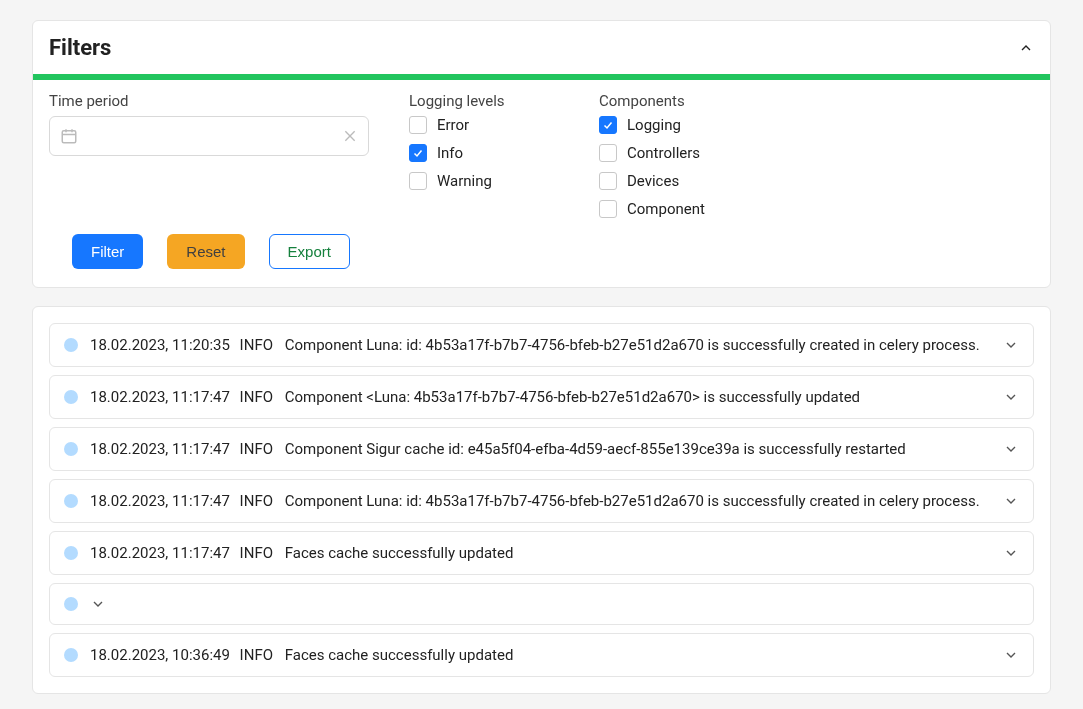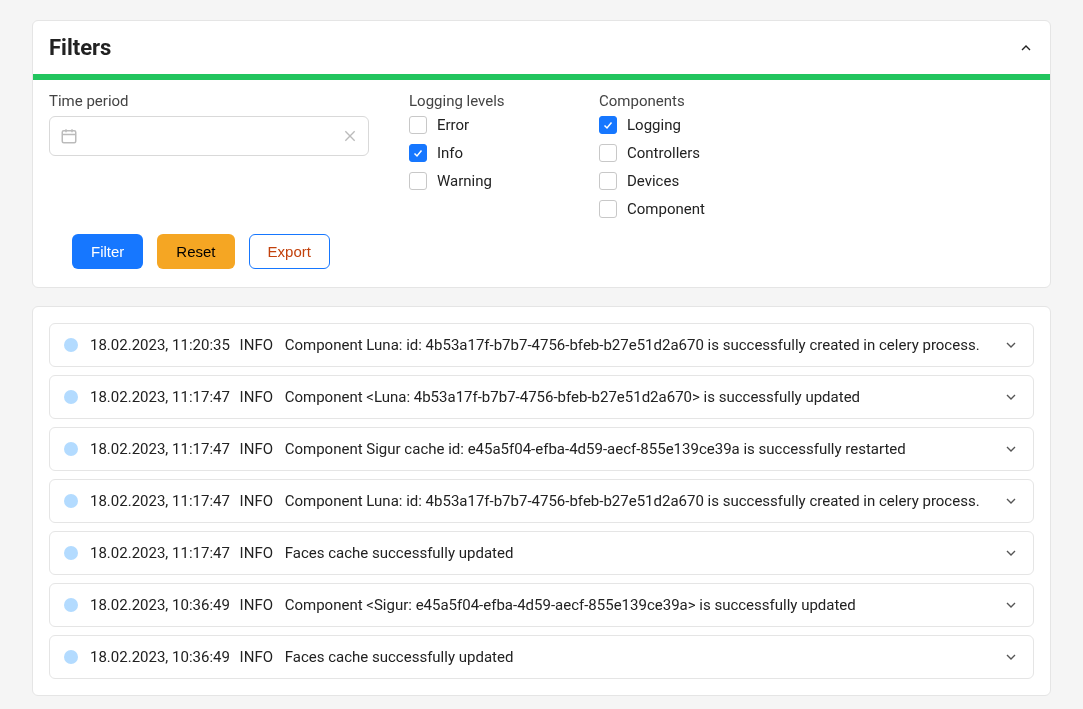--- a/index.html
+++ b/index.html
@@ -101,33 +101,33 @@
     flex-shrink: 0;
   }
   .chk-box.checked {
     background: #1677ff;
     border-color: #1677ff;
   }
   .chk-box.checked svg { display: block; }
   .chk-box svg { display: none; width: 12px; height: 12px; }
   .btn-row {
     display: flex;
-    gap: 14px;
+    gap: 24px;
     padding-left: 23px;
   }
   .btn {
     padding: 8px 18px;
     border-radius: 6px;
     font-size: 15px;
     border: 1px solid transparent;
     cursor: pointer;
   }
   .btn-primary { background: #1677ff; color: #fff; }
-  .btn-warning { background: #f5a623; color: #000000; }
-  .btn-outline { background: #fff; border: 1px solid #1677ff; color: #c2410c; }
+  .btn-warning { background: #f5a623; color: #404040; }
+  .btn-outline { background: #fff; border: 1px solid #1677ff; color: #15803d; }
 
   .logs-panel {
     padding: 16px;
   }
   .log-row {
     border: 1px solid #e5e5e5;
     border-radius: 6px;
     margin-bottom: 8px;
     display: flex;
     align-items: center;
@@ -284,21 +284,20 @@
       </div>
       <div class="log-row">
         <span class="log-dot"></span>
         <div class="log-text"><span class="log-ts">18.02.2023, 11:17:47</span><span class="log-level"> INFO</span><span>  Faces cache successfully updated</span></div>
         <span class="log-chevron"><svg viewBox="0 0 24 24" fill="none" stroke="currentColor" stroke-width="2">
             <polyline points="6 9 12 15 18 9"></polyline>
           </svg></span>
       </div>
       <div class="log-row">
         <span class="log-dot"></span>
-        <div class="log-text"><span class="log-ts">18.02.2023, 10:36:49</span><span class="log-level"> INFO</span><span>  Component &lt;Sigur: e45a5f04-efba-4d59-aecf-855e139ce39a&gt; is successfully updated</span></div>
         <span class="log-chevron"><svg viewBox="0 0 24 24" fill="none" stroke="currentColor" stroke-width="2">
             <polyline points="6 9 12 15 18 9"></polyline>
           </svg></span>
       </div>
       <div class="log-row">
         <span class="log-dot"></span>
         <div class="log-text"><span class="log-ts">18.02.2023, 10:36:49</span><span class="log-level"> INFO</span><span>  Faces cache successfully updated</span></div>
         <span class="log-chevron"><svg viewBox="0 0 24 24" fill="none" stroke="currentColor" stroke-width="2">
             <polyline points="6 9 12 15 18 9"></polyline>
           </svg></span>

